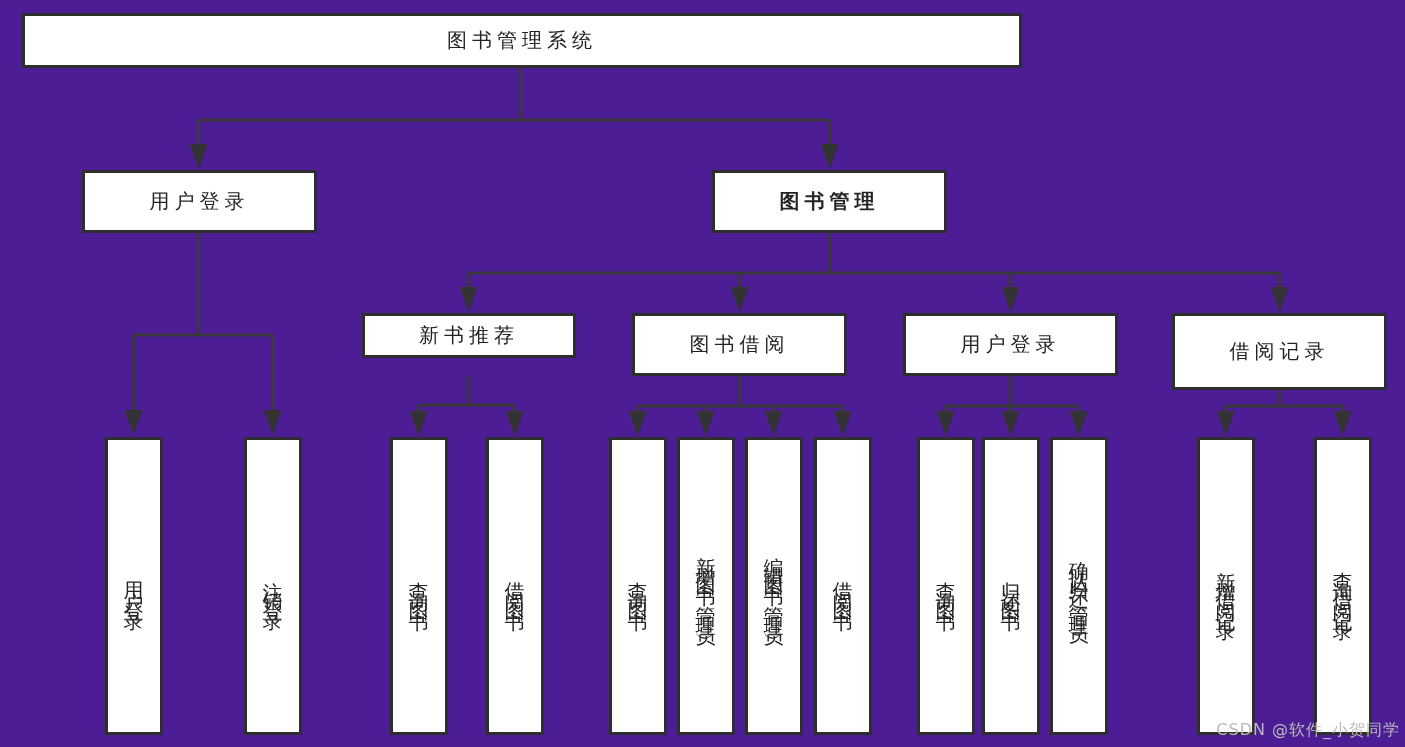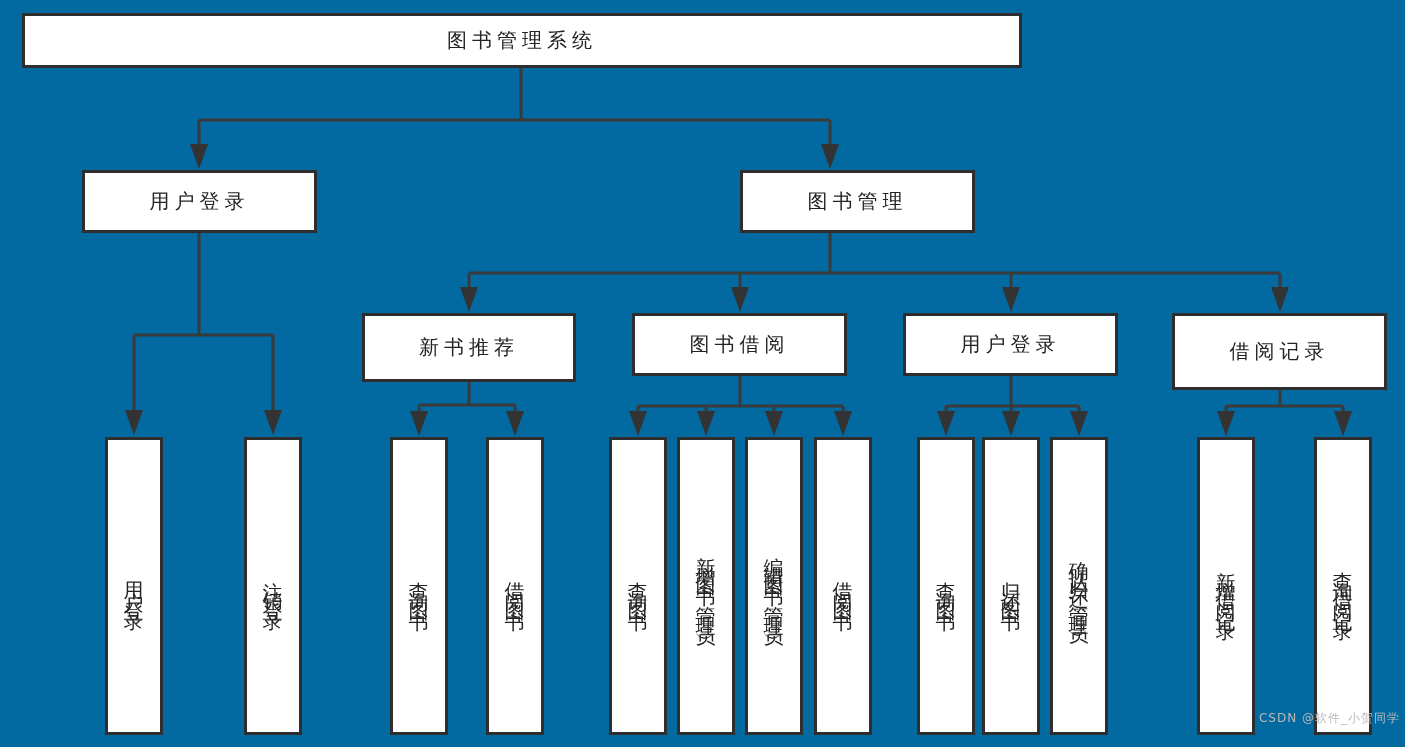--- a/index.html
+++ b/index.html
@@ -1,34 +1,34 @@
 <!DOCTYPE html>
 <html><head>
 <meta charset="utf-8">
 <style>
   html,body{margin:0;padding:0;background:#ffffff;}
   .stage{
-    position:relative;width:1405px;height:747px;background:#0369a1;overflow:hidden;
+    position:relative;width:1405px;height:747px;background:#4c1d95;overflow:hidden;
     font-family:"DejaVu Sans","Liberation Sans",sans-serif;color:#232323;
   }
   .connectors{position:absolute;left:0;top:0;width:1405px;height:747px;display:block;}
   .connectors path{stroke:#3a3a3a;stroke-width:3;fill:none;}
   .connectors polygon{fill:#333333;stroke:none;}
   .box{
     position:absolute;box-sizing:border-box;background:#ffffff;border:3px solid #2e2e2e;
     display:flex;align-items:center;justify-content:center;
     font-size:20px;letter-spacing:5px;white-space:nowrap;z-index:2;
   }
   .leaf{
     writing-mode:vertical-rl;text-orientation:mixed;
     letter-spacing:10px;line-height:1;white-space:normal;
   }
   .watermark{
-    position:absolute;right:5px;bottom:20px;z-index:5;
-    font-size:12px;letter-spacing:1px;color:#b9b9b9;
+    position:absolute;right:5px;bottom:6px;z-index:5;
+    font-size:16px;letter-spacing:1px;color:#b9b9b9;
   }
 </style>
 </head>
 <body>
 
 <div class="stage">
 
   <svg class="connectors" viewBox="0 0 1405 747" xmlns="http://www.w3.org/2000/svg">
     <g>
       <path d="M521 68 V120 M199 120 H830 M199 120 V146 M830 120 V146"></path>
@@ -68,23 +68,23 @@
     <g>
       <path d="M1280 376 V406 M1226 406 H1343 M1226 406 V413 M1343 406 V413"></path>
       <polygon points="1217,411 1235,411 1226,436"></polygon>
       <polygon points="1334,411 1352,411 1343,436"></polygon>
     </g>
   </svg>
 
   <div class="box" style="left:22px;top:13px;width:1000px;height:55px;">图书管理系统</div>
 
   <div class="box" style="left:82px;top:170px;width:235px;height:63px;">用户登录</div>
-  <div class="box" style="left:740px;top:170px;width:235px;height:63px;">图书管理</div>
+  <div class="box" style="left:712px;top:170px;width:235px;height:63px;font-weight:bold;">图书管理</div>
 
-  <div class="box" style="left:362px;top:313px;width:214px;height:69px;">新书推荐</div>
+  <div class="box" style="left:362px;top:313px;width:214px;height:45px;">新书推荐</div>
   <div class="box" style="left:632px;top:313px;width:215px;height:63px;">图书借阅</div>
   <div class="box" style="left:903px;top:313px;width:215px;height:63px;">用户登录</div>
   <div class="box" style="left:1172px;top:313px;width:215px;height:77px;">借阅记录</div>
 
   <div class="box leaf" style="left:105px;top:437px;width:58px;height:298px;">用户登录</div>
   <div class="box leaf" style="left:244px;top:437px;width:58px;height:298px;">注销登录</div>
 
   <div class="box leaf" style="left:390px;top:437px;width:58px;height:298px;">查询图书</div>
   <div class="box leaf" style="left:486px;top:437px;width:58px;height:298px;">借阅图书</div>
 

